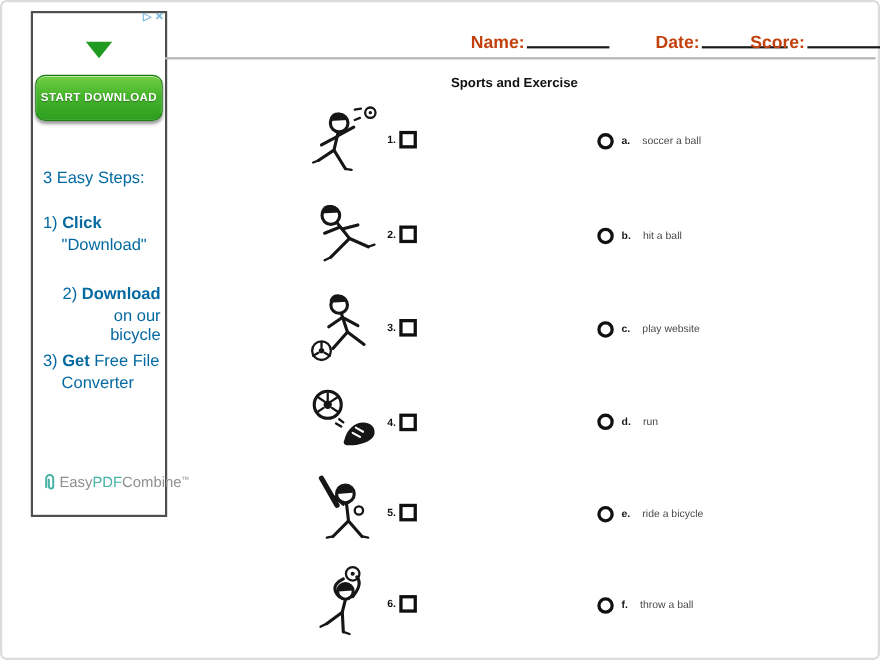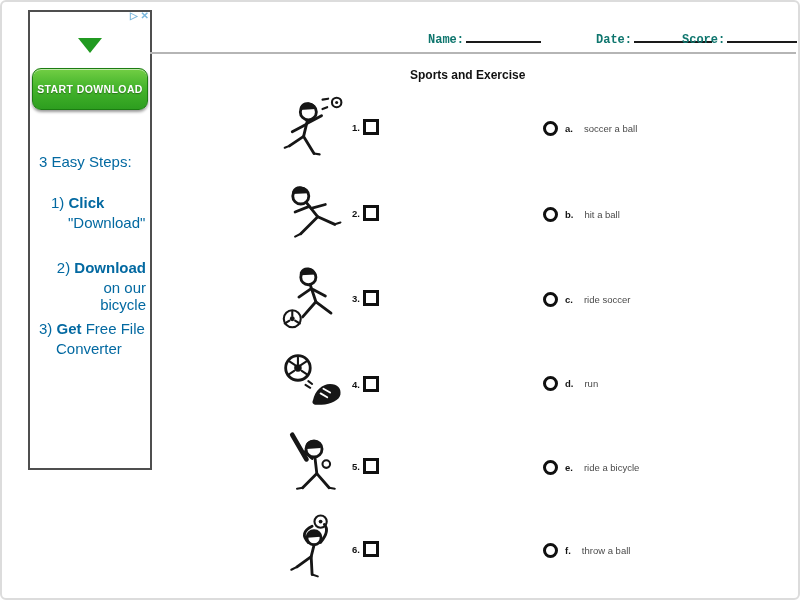--- a/index.html
+++ b/index.html
@@ -35,33 +35,33 @@
     position:absolute; top:56px; left:2px; width:116px; height:42px;
     background:linear-gradient(#72ce44,#46b52c 45%,#2d9e1f);
     border:1px solid #1c7d12; border-radius:9px;
     box-shadow:0 2px 3px rgba(0,0,0,.4), inset 0 1px 0 rgba(255,255,255,.55);
     color:#ffffff; font-weight:bold; font-size:10.5px; letter-spacing:.4px;
     text-shadow:0 1px 1px rgba(0,0,0,.35);
     display:flex; align-items:center; justify-content:center;
   }
   .ad-text { position:absolute; left:9px; right:4px; font-size:15px; color:#0369a1; }
   .steps-heading { top:141px; }
-  .step1 { top:182px;margin-left:12px; } .step2 { top:247px;text-align:right; } .step3 { top:308px; }
+  .step1 { top:182px; } .step2 { top:247px;text-align:right; } .step3 { top:308px; }
   .step .line2 { display:block; margin-top:3px; padding-left:17px; }
   .step b { font-weight:bold; }
   .ad-logo {
     position:absolute; left:8px; top:418px; font-size:13.5px;
     display:flex; align-items:center; white-space:nowrap;
   }
   .ad-logo .gray { color:#8f8f8f; } .ad-logo .teal { color:#44b3a6; }
   .ad-logo .tm { font-size:7px; color:#8f8f8f; vertical-align:top; margin-top:-4px; }
   .ad-logo svg { margin-right:1px; }
 
   
-  .hdr-field { position:absolute; top:31px; font-weight:bold; font-size:12px; color:#0f766e; white-space:nowrap;font-family:Liberation Mono, monospace; }
+  .hdr-field { position:absolute; top:31px; font-weight:bold; font-size:16px; color:#c2410c; white-space:nowrap; }
   .hdr-line { display:inline-block; height:12px; border-bottom:2px solid #1a1a1a; margin-left:2px; }
   .f-name { left:428px; } .f-name .hdr-line { width:75px; }
   .f-date { left:557px;margin-left:39px; } .f-date .hdr-line { width:78px; }
   .f-score { left:682px; } .f-score .hdr-line { width:70px; }
   .rule { position:absolute; left:150px; top:52px; width:646px; border-top:2px solid #b5b5b5; }
   .ws-title { position:absolute; left:410px; top:68px; font-weight:bold; font-size:12px; color:#111; }
 
   .q-row {
     position:absolute; left:280px; height:76px;
     display:flex; align-items:center;
@@ -110,20 +110,29 @@
     <span>2)</span>
     <b>Download</b><span></span>
     <span class="line2">on our bicycle</span>
   </div>
   <div class="ad-text step step3">
     <span>3)</span>
     <b>Get</b><span> Free File</span>
     <span class="line2">Converter</span>
   </div>
 
+  <div class="ad-logo">
+    <svg width="15" height="17" viewBox="0 0 15 17">
+      <path d="M4 13 L4 5 a3.2 3.2 0 0 1 6.4 0 L10.4 12 a2 2 0 0 1 -4 0 L6.4 6" stroke="#44b3a6" stroke-width="1.8" fill="none" stroke-linecap="round"></path>
+    </svg>
+    <span class="gray">Easy</span>
+      <span class="teal">PDF</span>
+      <span class="gray">Combine</span>
+      <span class="tm">™</span>
+  </div>
 </aside>
 
 <div class="hdr-field f-name">
   <span>Name:</span><span class="hdr-line"></span>
 </div>
 <div class="hdr-field f-date">
   <span>Date:</span><span class="hdr-line"></span>
 </div>
 <div class="hdr-field f-score">
   <span>Score:</span><span class="hdr-line"></span>
@@ -228,21 +237,21 @@
   <span class="o-label">soccer a ball</span>
 </div>
 <div class="o-row" style="top:205px;">
   <div class="o-circle"></div>
   <span class="o-letter">b.</span>
   <span class="o-label">hit a ball</span>
 </div>
 <div class="o-row" style="top:290px;">
   <div class="o-circle"></div>
   <span class="o-letter">c.</span>
-  <span class="o-label">ride soccer</span>
+  <span class="o-label">play website</span>
 </div>
 <div class="o-row" style="top:374px;">
   <div class="o-circle"></div>
   <span class="o-letter">d.</span>
   <span class="o-label">run</span>
 </div>
 <div class="o-row" style="top:458px;">
   <div class="o-circle"></div>
   <span class="o-letter">e.</span>
   <span class="o-label">ride a bicycle</span>

